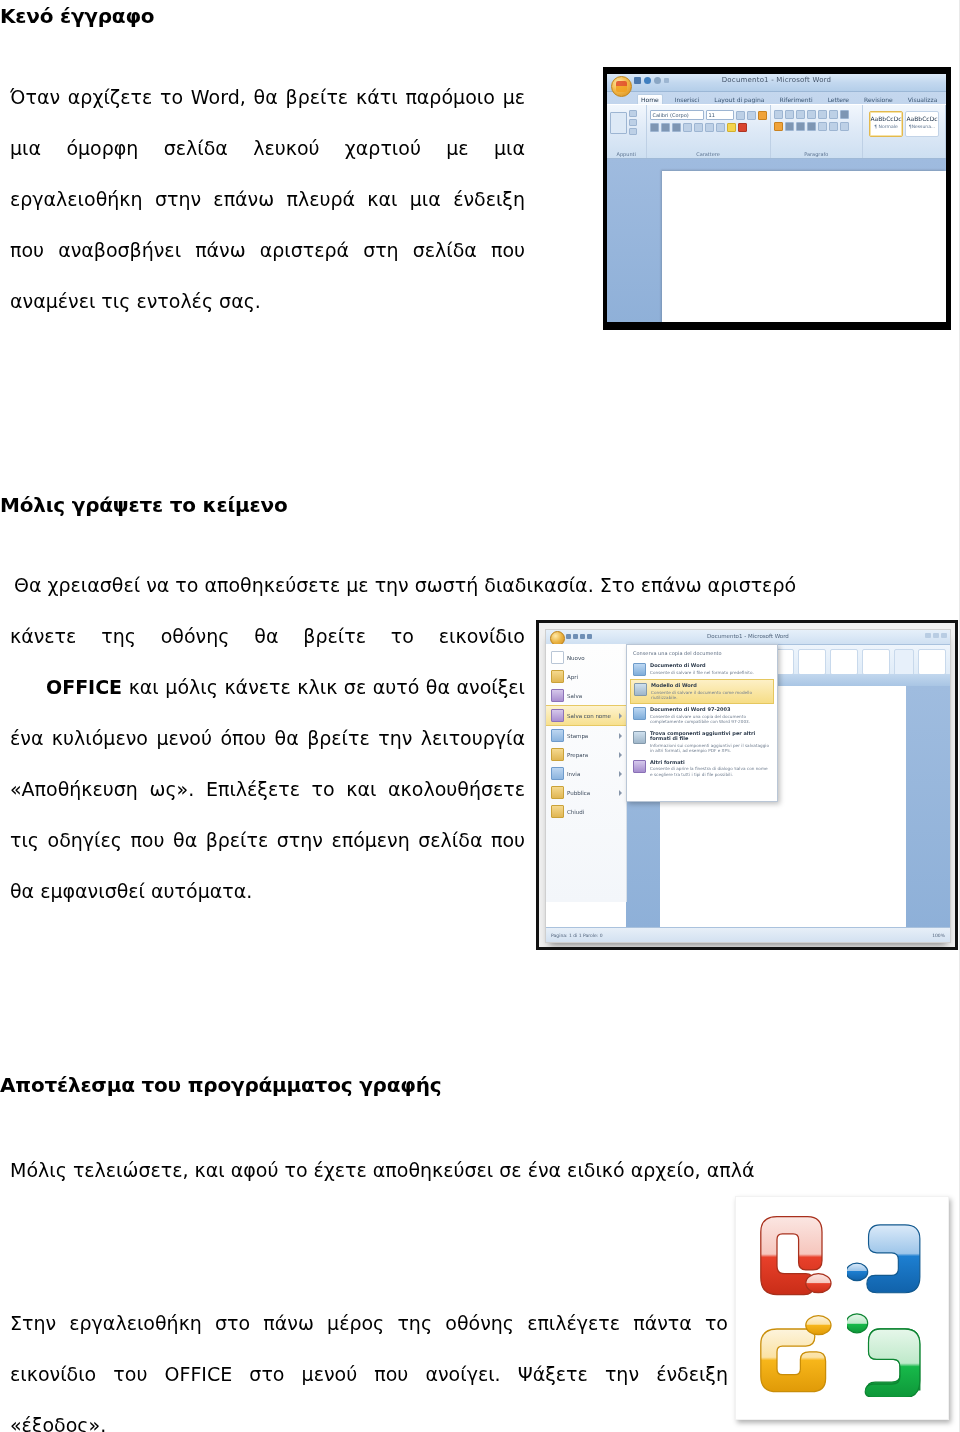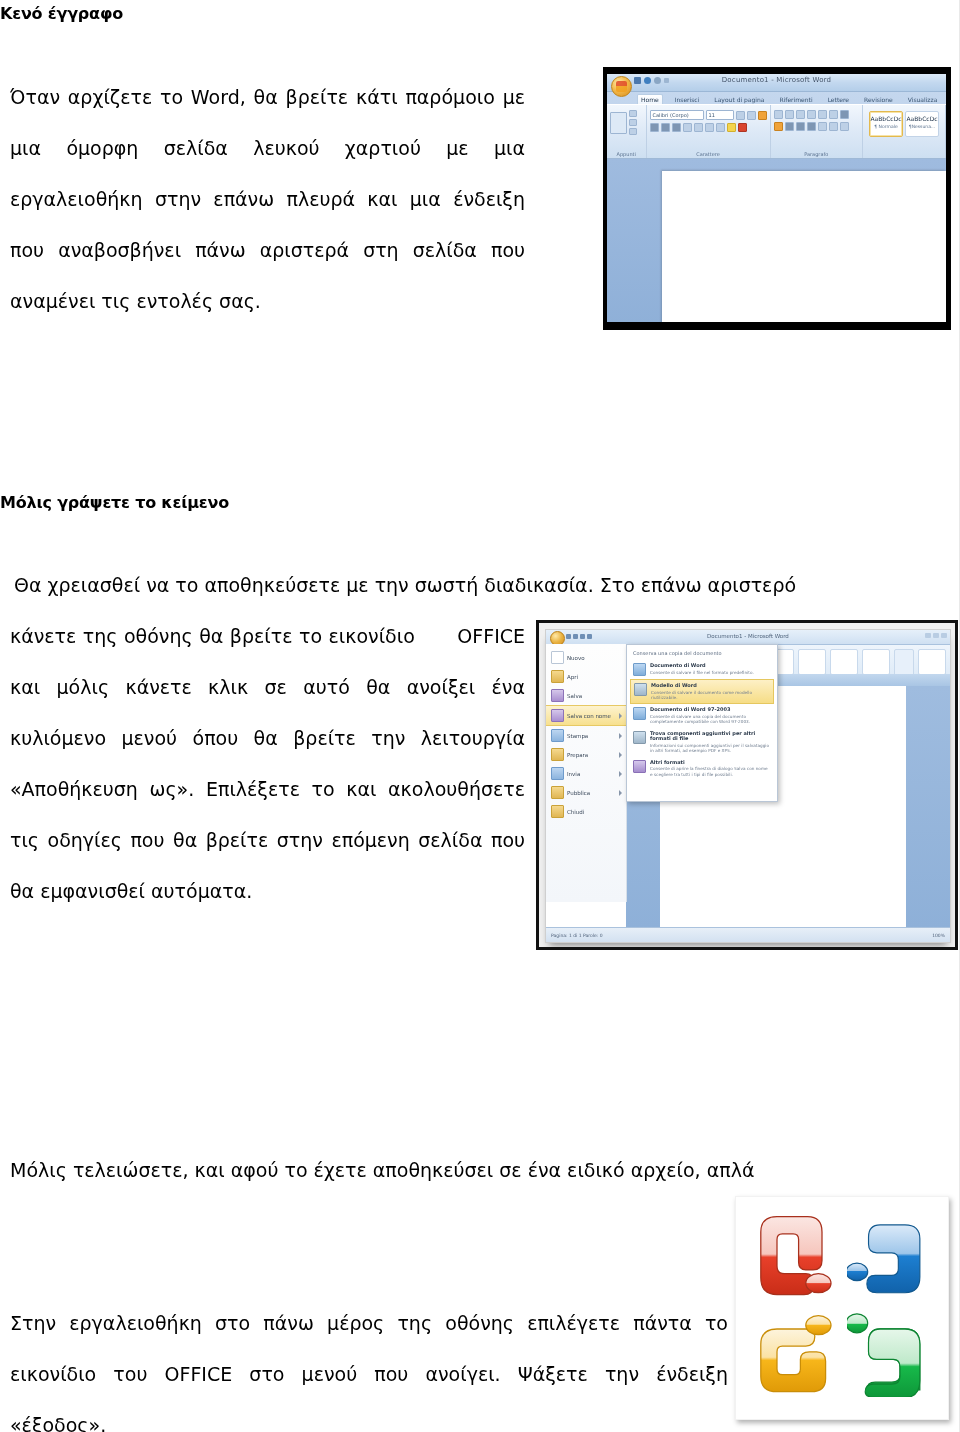--- a/index.html
+++ b/index.html
@@ -16,37 +16,37 @@
     overflow: hidden;
   }
   .page {
     position: relative;
     width: 960px;
     height: 1432px;
     box-sizing: border-box;
   }
 
   h2.heading {
-    font-size: 16px;
+    font-size: 20px;
     font-weight: bold;
     letter-spacing: -0.2px;
     margin: 0;
     line-height: 1.2;
     text-align: center;
   }
 
   p.body-text {
     font-size: 19px;
     line-height: 51px;
     margin: 10px;
     text-align: justify;
     text-justify: inter-word;
     hyphens: none;
   }
-  .bold-inline { font-weight: normal; padding-left: 36px; }
+  .bold-inline { font-weight: bold; padding-left: 36px; }
 
   
   #sec1-heading { position: absolute; left: 0px;  top: 4px; }
   #sec1-para    { position: absolute; left: 0px;  top: 62px; width: 515px; }
 
   
   #sec2-heading { position: absolute; left: 0px;  top: 493px; }
   #sec2-para-wide { position: absolute; left: 4px; top: 550px; width: 960px; }
   #sec2-para-narrow { position: absolute; left: 0px; top: 601px; width: 515px; }
 
@@ -590,20 +590,21 @@
       </div>
 
       <div class="m-status">
         <span>Pagina: 1 di 1   Parole: 0</span>
         <span>100%</span>
       </div>
 
     </div>
   </div>
 
+  <h2 class="heading" id="sec3-heading">Αποτέλεσμα του προγράμματος γραφής</h2>
 
   <p class="body-text" id="sec3-para-wide">Μόλις τελειώσετε, και αφού το έχετε αποθηκεύσει σε ένα ειδικό αρχείο, απλά</p>
 
 
   <p class="body-text" id="sec3-para-tail">Στην εργαλειοθήκη στο πάνω μέρος της οθόνης επιλέγετε πάντα το εικονίδιο του OFFICE στο μενού που ανοίγει. Ψάξετε την ένδειξη «έξοδος».</p>
 
   <div id="office-logo">
     <div class="logo-grid">
 
       <div class="q" id="q-red">

